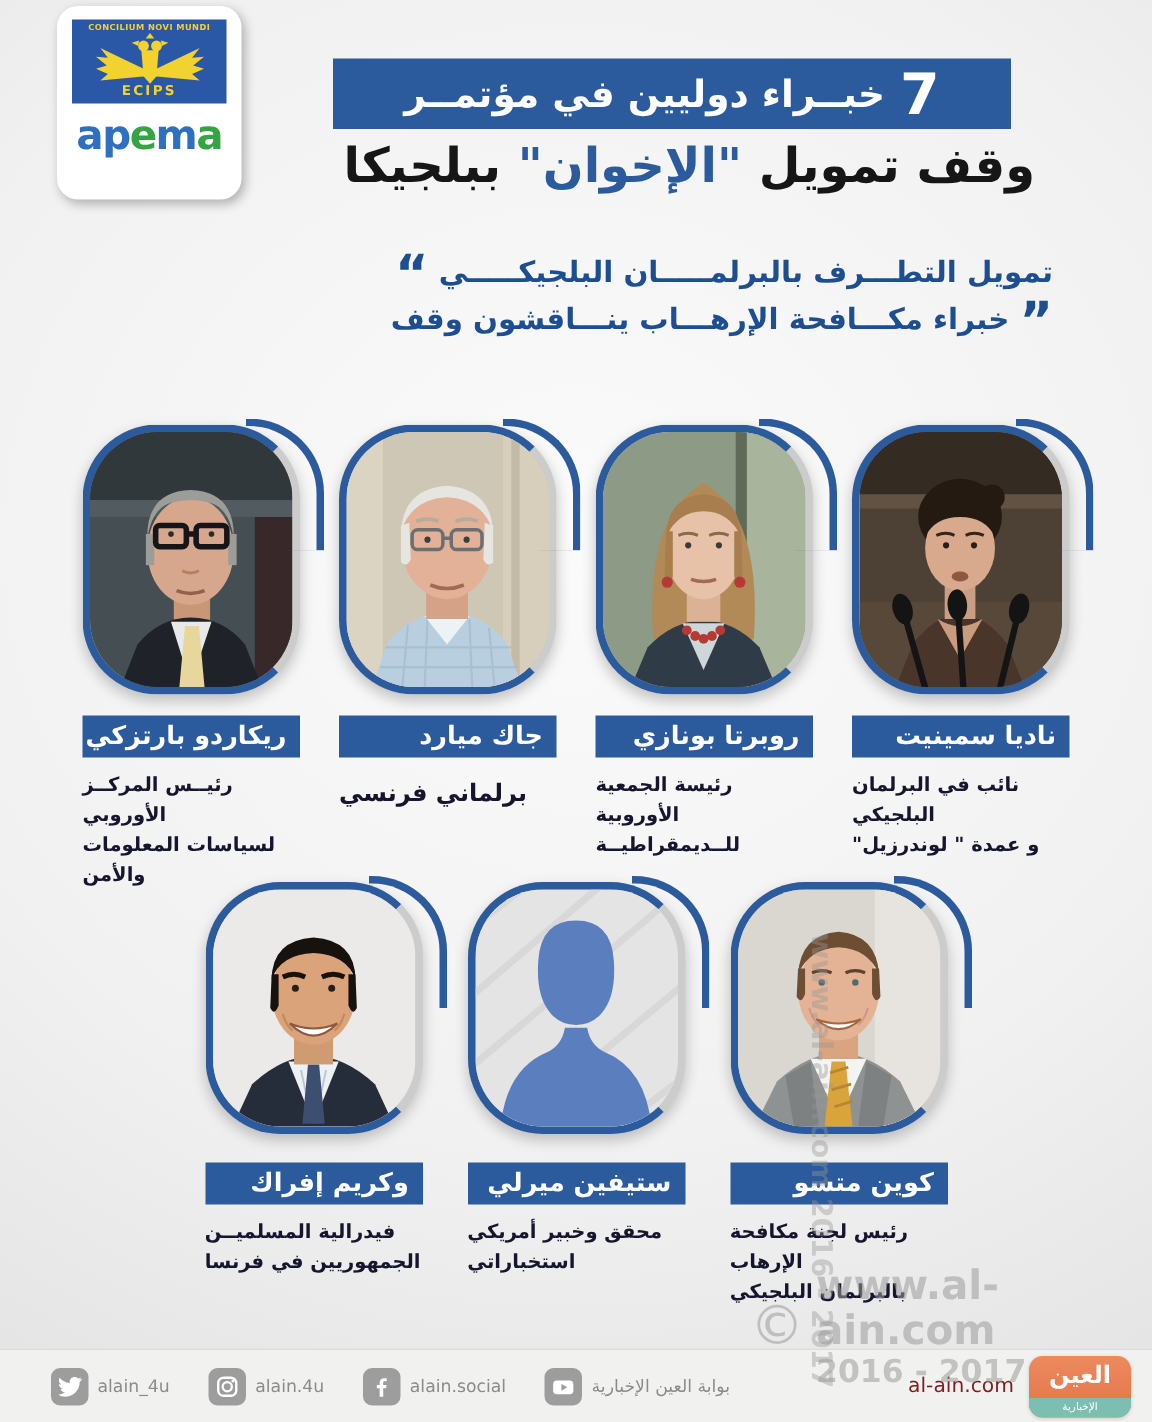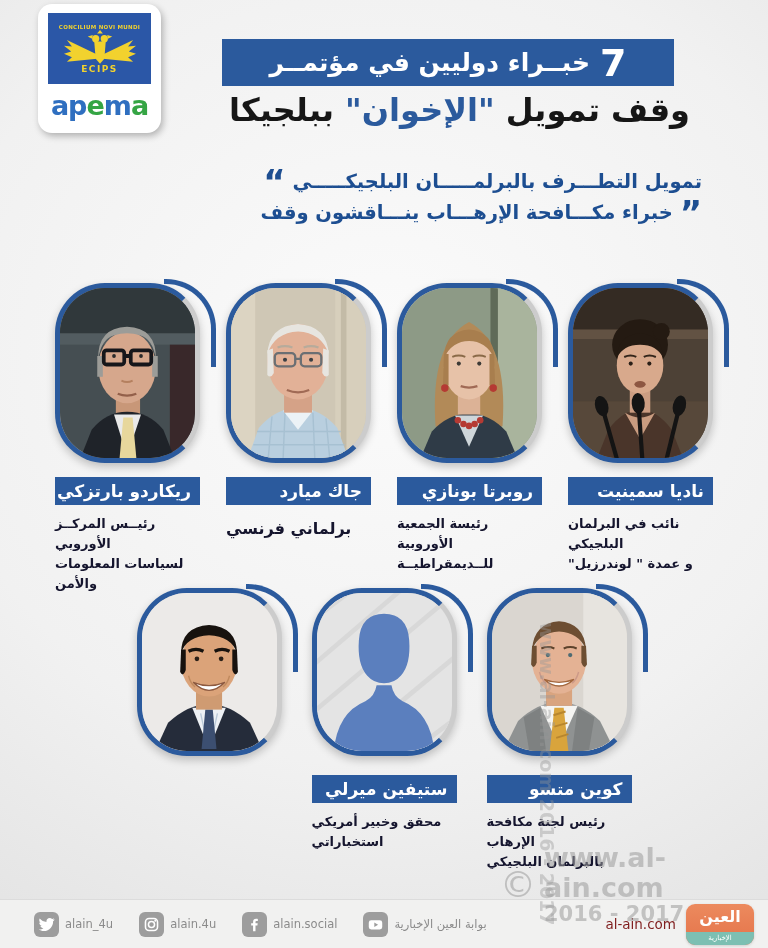--- a/index.html
+++ b/index.html
@@ -6,21 +6,21 @@
   html,body { width:768px; }
   body { font-family:"DejaVu Sans", sans-serif; }
   .page { position:relative; width:768px; height:948px; overflow:hidden;
     background: radial-gradient(ellipse 130% 95% at 50% 38%, #fbfbfb 0%, #f1f1f1 45%, #e3e3e3 75%, #d2d2d2 100%);
   }
 
   
   .logo-card { position:absolute; left:38px; top:4px; width:123px; height:129px;
     background:#fff; border-radius:14px; box-shadow:2px 3px 7px rgba(0,0,0,.28);
     display:flex; flex-direction:column; align-items:center; }
-  .ecips-box { width:103px; height:71px; margin-top:9px; background:#2b57a7;
+  .ecips-box { width:103px; height:56px; margin-top:9px; background:#2b57a7;
     display:flex; flex-direction:column; align-items:center; justify-content:center; }
   .ecips-top { color:#f2d22e; font-size:5.5px; font-weight:bold; letter-spacing:.3px; white-space:nowrap; }
   .eagle { width:86px; height:36px; display:block; }
   .ecips-bottom { color:#f2d22e; font-size:9px; font-weight:bold; letter-spacing:1.5px; margin-top:-2px; }
   .apema { margin-top:8px; font-size:27px; font-weight:bold; letter-spacing:-1px; line-height:1; }
   .apema .blu { color:#2f6fc0; } .apema .grn { color:#35a544; }
 
   
   .banner { position:absolute; left:222px; top:39px; width:452px; height:47px;
     background:#2b5a9d; display:flex; direction:rtl; align-items:center; justify-content:center; gap:10px; }
@@ -305,20 +305,23 @@
             <path d="M78 62 Q86 58 94 62" stroke="#17120e" stroke-width="3.5" fill="none"></path>
             <circle cx="59" cy="70" r="2.5" fill="#2a1f17"></circle>
               <circle cx="85" cy="70" r="2.5" fill="#2a1f17"></circle>
             <path d="M55 95 Q72 112 89 95 Q72 102 55 95 Z" fill="#fff" stroke="#8d5a40" stroke-width="1.5"></path>
             <path d="M50 88 Q52 96 57 100" stroke="#c08a5e" stroke-width="1.5" fill="none"></path>
             <path d="M94 88 Q92 96 87 100" stroke="#c08a5e" stroke-width="1.5" fill="none"></path>
           </svg>
         </div>
         <div class="frame-arc"></div>
       </div>
+      <div class="plate">وكريم إفراك</div>
+      <div class="desc">فيدرالية المسلميــن
+الجمهوريين في فرنسا</div>
     </div>
 
     <div class="card">
       <div class="photo-wrap">
         <div class="photo">
           <svg viewBox="0 0 145 168" preserveAspectRatio="none">
             <rect width="145" height="168" fill="#e4e4e4"></rect>
             <g stroke="#d8d8d8" stroke-width="5">
               <line x1="-20" y1="40" x2="60" y2="-20"></line>
                 <line x1="-20" y1="90" x2="110" y2="-20"></line>

